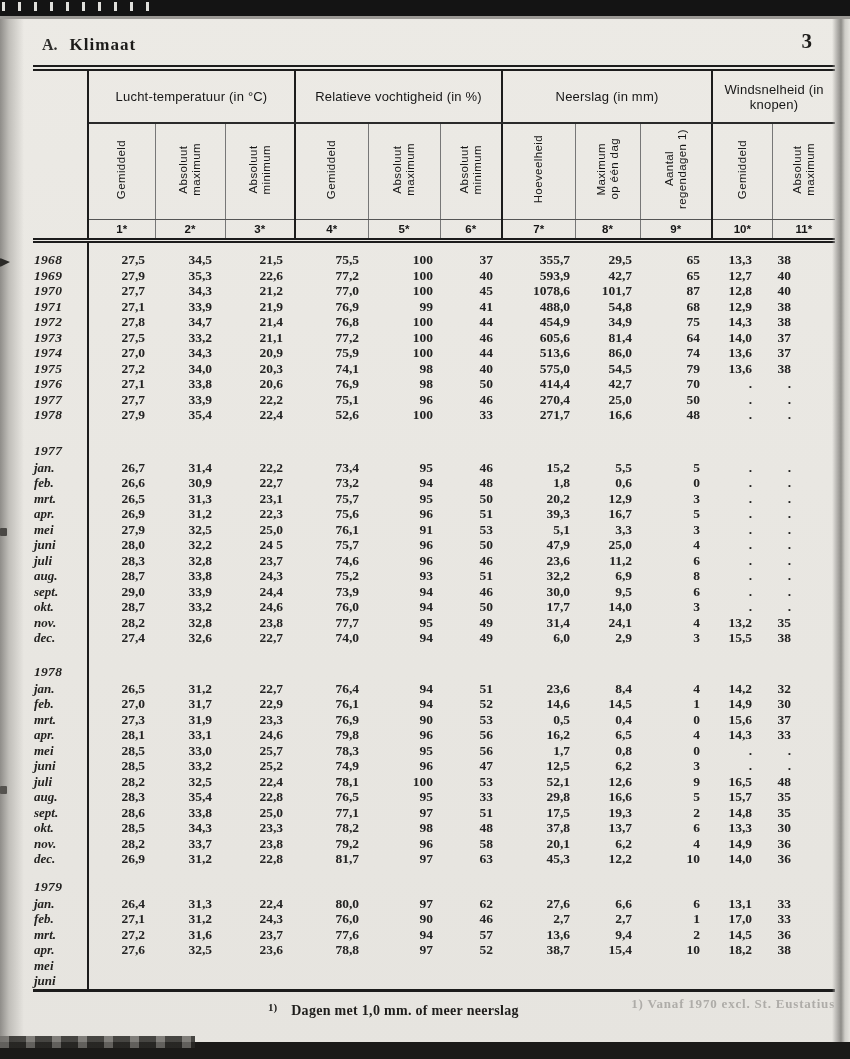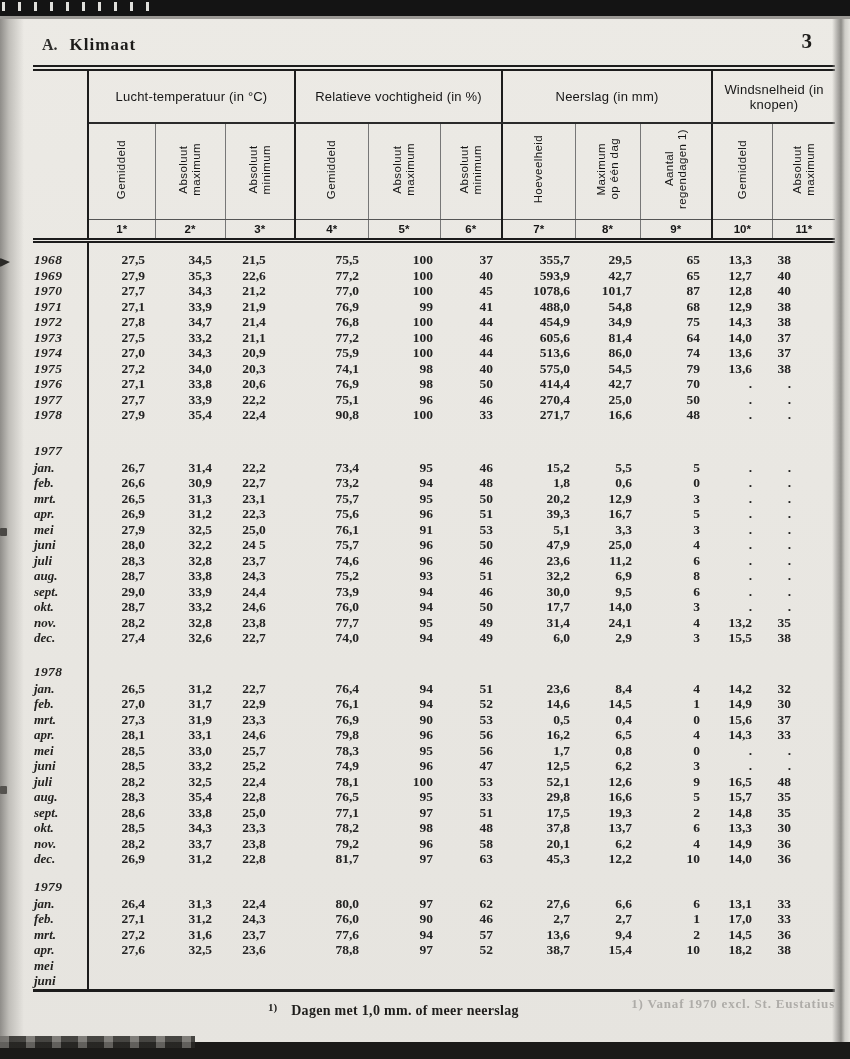--- a/index.html
+++ b/index.html
@@ -47,21 +47,21 @@
          text-align:center;border-bottom:5px double #1c1c1c;}
   .cb-first{border-left:2px solid #1c1c1c;}
   .cb-thick{border-left:2px solid #1c1c1c;}
   .cb-thin{border-left:1px solid #777;}
   tbody tr{height:15.5px;}
   tbody td{line-height:15.5px;}
   td.rl{font-style:italic;font-weight:700;color:#232220;text-align:left;padding-left:1px;font-size:13px;}
   tr.yr td.rl, tr.section-row td.rl{font-size:13.5px;letter-spacing:.3px;}
   td.d{font-weight:700;font-size:13.5px;color:#232323;text-align:right;font-family:"Liberation Serif",serif;}
   td.c1{padding-right:10px;border-left:2px solid #1c1c1c;margin-top:32px;}
-  td.c2{padding-right:13px;} td.c3{padding-right:12px;text-align:center;} td.c4{padding-right:9px;}
+  td.c2{padding-right:13px;} td.c3{padding-right:12px;} td.c4{padding-right:9px;}
   td.c5{padding-right:7px;}  td.c6{padding-right:9px;}  td.c7{padding-right:5px;}
   td.c8{padding-right:8px;}  td.c9{padding-right:12px;} td.c10{padding-right:20px;}
   td.c11{padding-right:44px;}
   
   .footnote{position:absolute;left:268px;top:1001px;z-index:4;font-weight:700;font-size:14px;color:#1e1d1b;}
   .fn-marker{font-size:11px;vertical-align:4px;margin-right:14px;}
   .fn-text{letter-spacing:.3px;}
   .ghost-footnote{position:absolute;left:555px;top:996px;width:280px;z-index:2;text-align:right;
       font-weight:700;font-size:13px;color:rgba(128,126,122,.55);filter:blur(.4px);letter-spacing:.8px;}
 </style>
@@ -276,21 +276,21 @@
           <td class="d c8">25,0</td>
           <td class="d c9">50</td>
           <td class="d c10">.</td>
           <td class="d c11">.</td>
         </tr>
         <tr class="yr">
           <td class="rl">1978</td>
           <td class="d c1">27,9</td>
           <td class="d c2">35,4</td>
           <td class="d c3">22,4</td>
-          <td class="d c4">90,8</td>
+          <td class="d c4">52,6</td>
           <td class="d c5">100</td>
           <td class="d c6">33</td>
           <td class="d c7">271,7</td>
           <td class="d c8">16,6</td>
           <td class="d c9">48</td>
           <td class="d c10">.</td>
           <td class="d c11">.</td>
         </tr>
         <tr class="spacer" style="height: 20px;">
           <td class="rl"></td>

